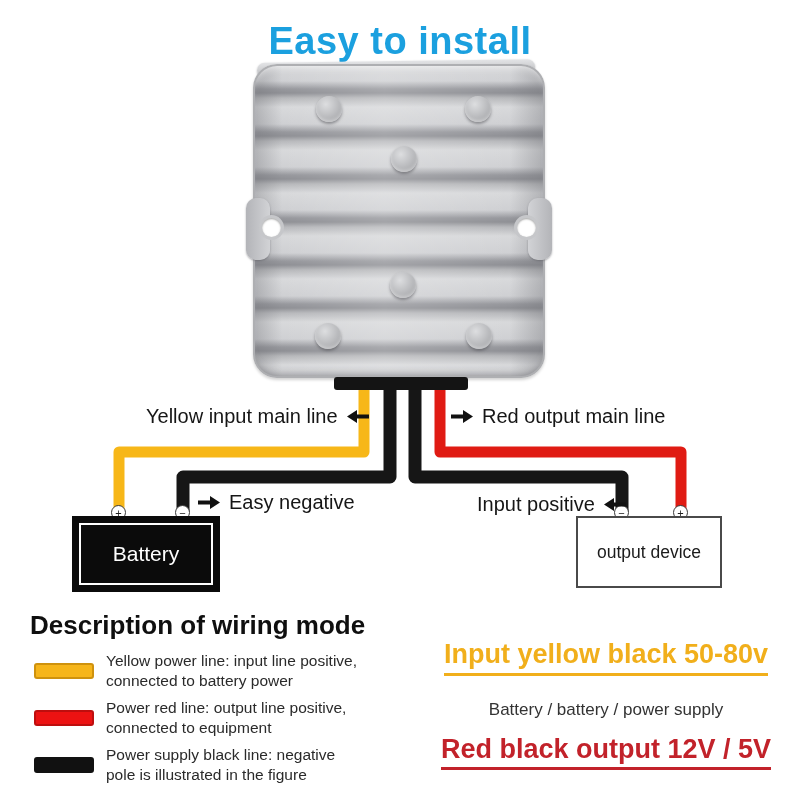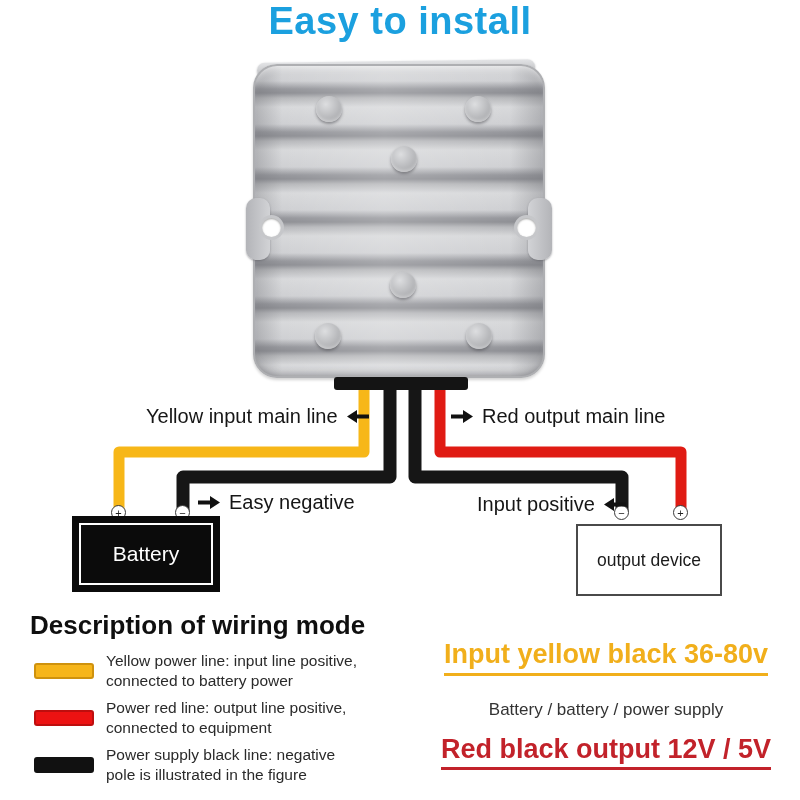--- a/index.html
+++ b/index.html
@@ -1,20 +1,20 @@
 <!DOCTYPE html>
 <html><head>
 <meta charset="utf-8">
 <style>
   html,body{margin:0;padding:0;background:#fff;}
   .canvas{position:relative;width:800px;height:800px;background:#fff;overflow:hidden;
           font-family:"Liberation Sans", sans-serif;color:#1b1b1b;}
 
   
-  .page-title{position:absolute;left:0;right:0;top:0;text-align:center;
+  .page-title{position:absolute;left:0;right:0;top:20px;text-align:center;
               font-size:38px;font-weight:bold;color:#1BA0DF;letter-spacing:.5px;}
 
   
   .device{position:absolute;left:253px;top:64px;width:292px;height:314px;z-index:1;}
   .device-body{position:absolute;inset:0;border-radius:24px;
     background:
       linear-gradient(90deg, rgba(110,111,116,.38) 0%, rgba(255,255,255,0) 10%,
                       rgba(255,255,255,.18) 45%, rgba(255,255,255,0) 88%, rgba(110,111,116,.38) 100%),
       repeating-linear-gradient(180deg,
         #d8d9db 0px, #cfd0d3 17px, #97989d 25px, #8f9095 29px, #b7b8bb 34px, #d8d9db 43px);
@@ -49,21 +49,21 @@
     font-size:20px;color:#161616;white-space:nowrap;}
   .arrow-ic{display:inline-block;line-height:0;}
 
   
   .battery-box{position:absolute;left:72px;top:516px;width:148px;height:76px;background:#0b0b0b;
     z-index:4;}
   .battery-inner{position:absolute;inset:7px;border:2px solid #fff;display:flex;
     align-items:center;justify-content:center;font-size:21px;color:#fff;}
   .output-box{position:absolute;left:576px;top:516px;width:146px;height:72px;background:#fff;
     border:2px solid #4a4a4a;box-sizing:border-box;z-index:4;display:flex;align-items:center;
-    justify-content:center;font-size:17.5px;color:#1b1b1b;margin-top:8px;}
+    justify-content:center;font-size:17.5px;color:#1b1b1b;}
 
   
   .desc-heading{position:absolute;left:30px;top:610px;font-size:26px;font-weight:bold;color:#0f0f0f;}
   .legend-row{position:absolute;left:34px;display:flex;align-items:center;gap:12px;width:380px;}
   .legend-row.r1{top:651px;} .legend-row.r2{top:698px;} .legend-row.r3{top:745px;}
   .swatch{width:56px;height:12px;border-radius:3px;flex:0 0 auto;box-sizing:content-box;}
   .swatch.yellow{background:#F6B51A;border:2px solid #CF920D;}
   .swatch.red{background:#EC1212;border:2px solid #BE0E0E;}
   .swatch.black{background:#111;border:2px solid #111;}
   .legend-text{font-size:15.5px;line-height:20px;color:#2a2a2a;white-space:pre-line;}
@@ -166,21 +166,21 @@
 connected to equipment</span>
   </div>
   <div class="legend-row r3">
     <span class="swatch black"></span>
     <span class="legend-text">Power supply black line: negative
 pole is illustrated in the figure</span>
   </div>
 
   <div class="specs">
     <div>
-      <span class="spec-head input">Input yellow black 36-80v</span>
+      <span class="spec-head input">Input yellow black 50-80v</span>
     </div>
     <div class="spec-sub">Battery / battery / power supply</div>
     <div>
       <span class="spec-head output">Red black output 12V / 5V</span>
     </div>
   </div>
 
 </div>
 
 </body></html>

